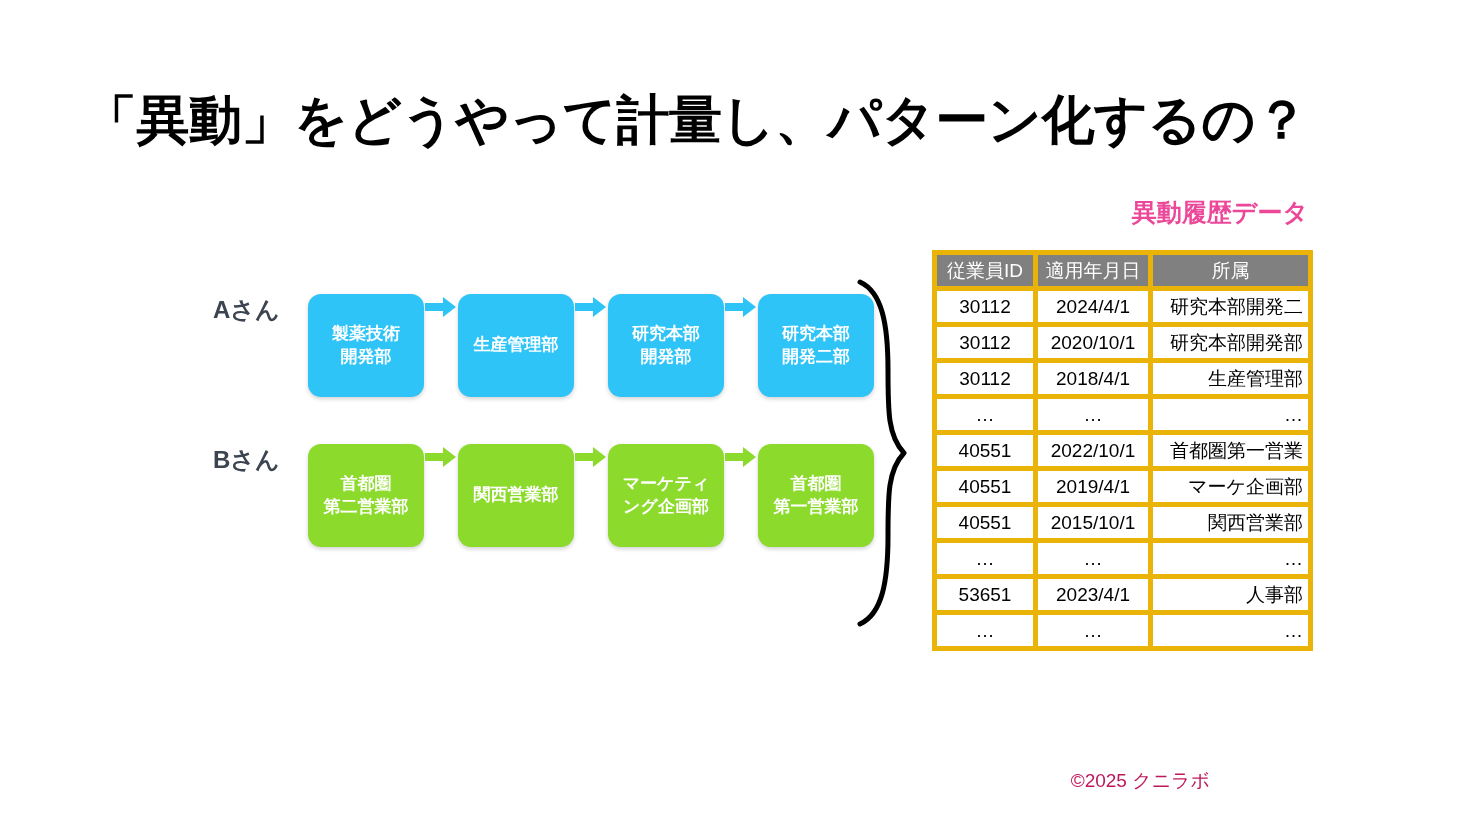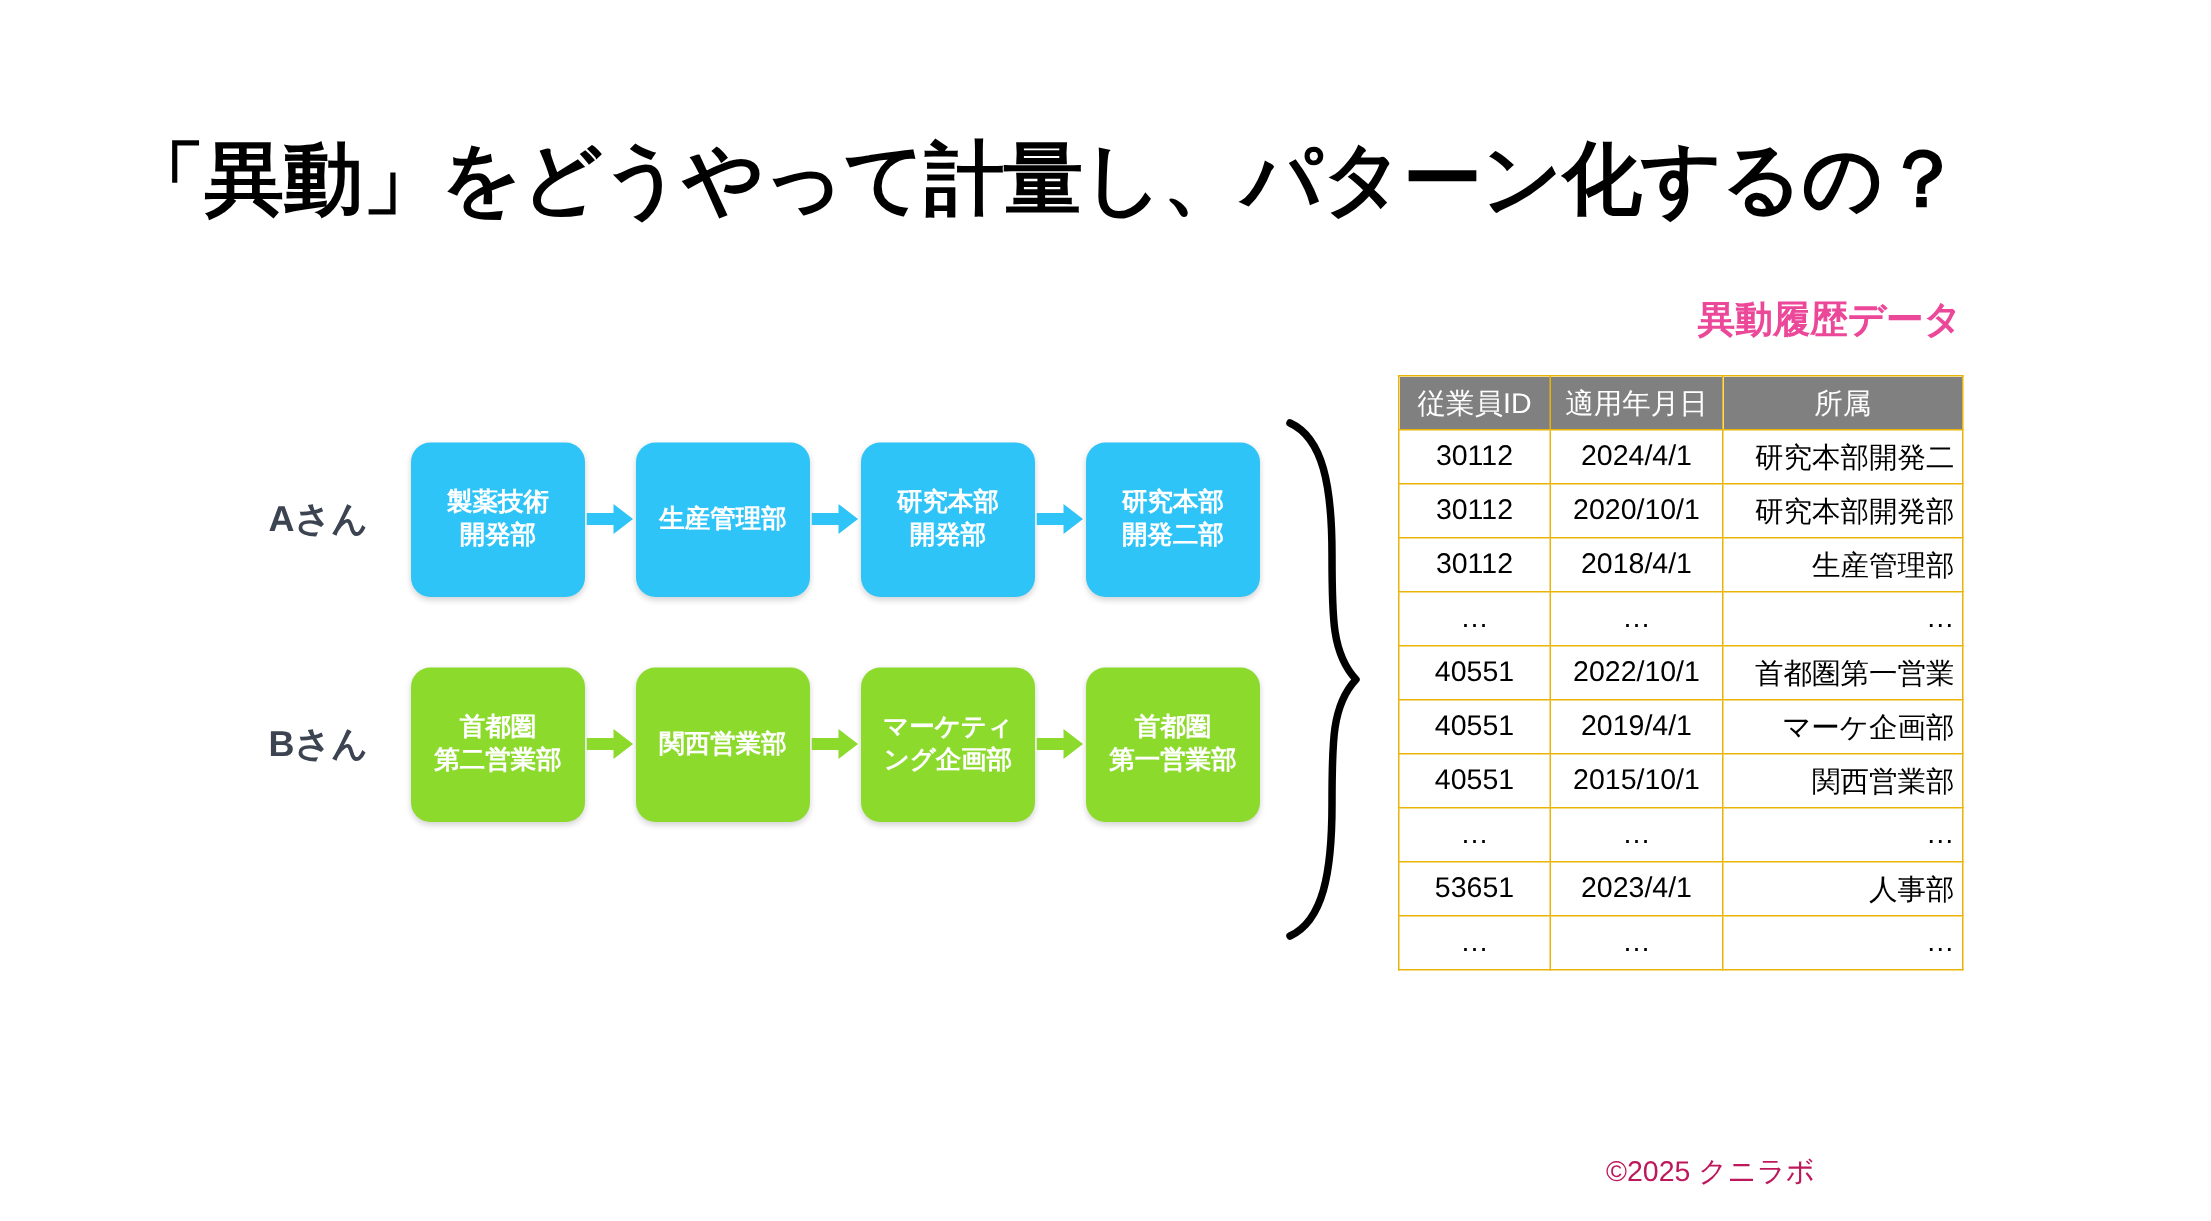--- a/index.html
+++ b/index.html
@@ -37,24 +37,23 @@
   
   .flow-area {
     position: absolute;
     left: 0;
     top: 0;
     width: 920px;
     height: 814px;
   }
   .flow-row {
     position: absolute;
-    left: 179px;
+    left: 213px;
     height: 104px;
     display: flex;
-    align-items: center;
   }
   .flow-row-a { top: 294px; }
   .flow-row-b { top: 444px; }
   .flow-row-c { top: 570px; height: 60px; }
 
   .person-label {
     width: 95px;
     font-size: 24px;
     font-weight: bold;
     color: #3c4451;
@@ -138,21 +137,21 @@
     font-size: 19px;
     color: #000000;
     background: #ffffff;
   }
   .history-table col.c-id   { width: 101px; }
   .history-table col.c-date { width: 115px; }
   .history-table col.c-dept { width: 160px; }
 
   .history-table th,
   .history-table td {
-    border: 1px solid #eab308;
+    border: 5px solid #eab308;
     height: 36px;
     padding: 0 5px;
     box-sizing: border-box;
     overflow: hidden;
     white-space: nowrap;
   }
   .history-table thead th {
     background: #808080;
     color: #ffffff;
     font-weight: normal;

